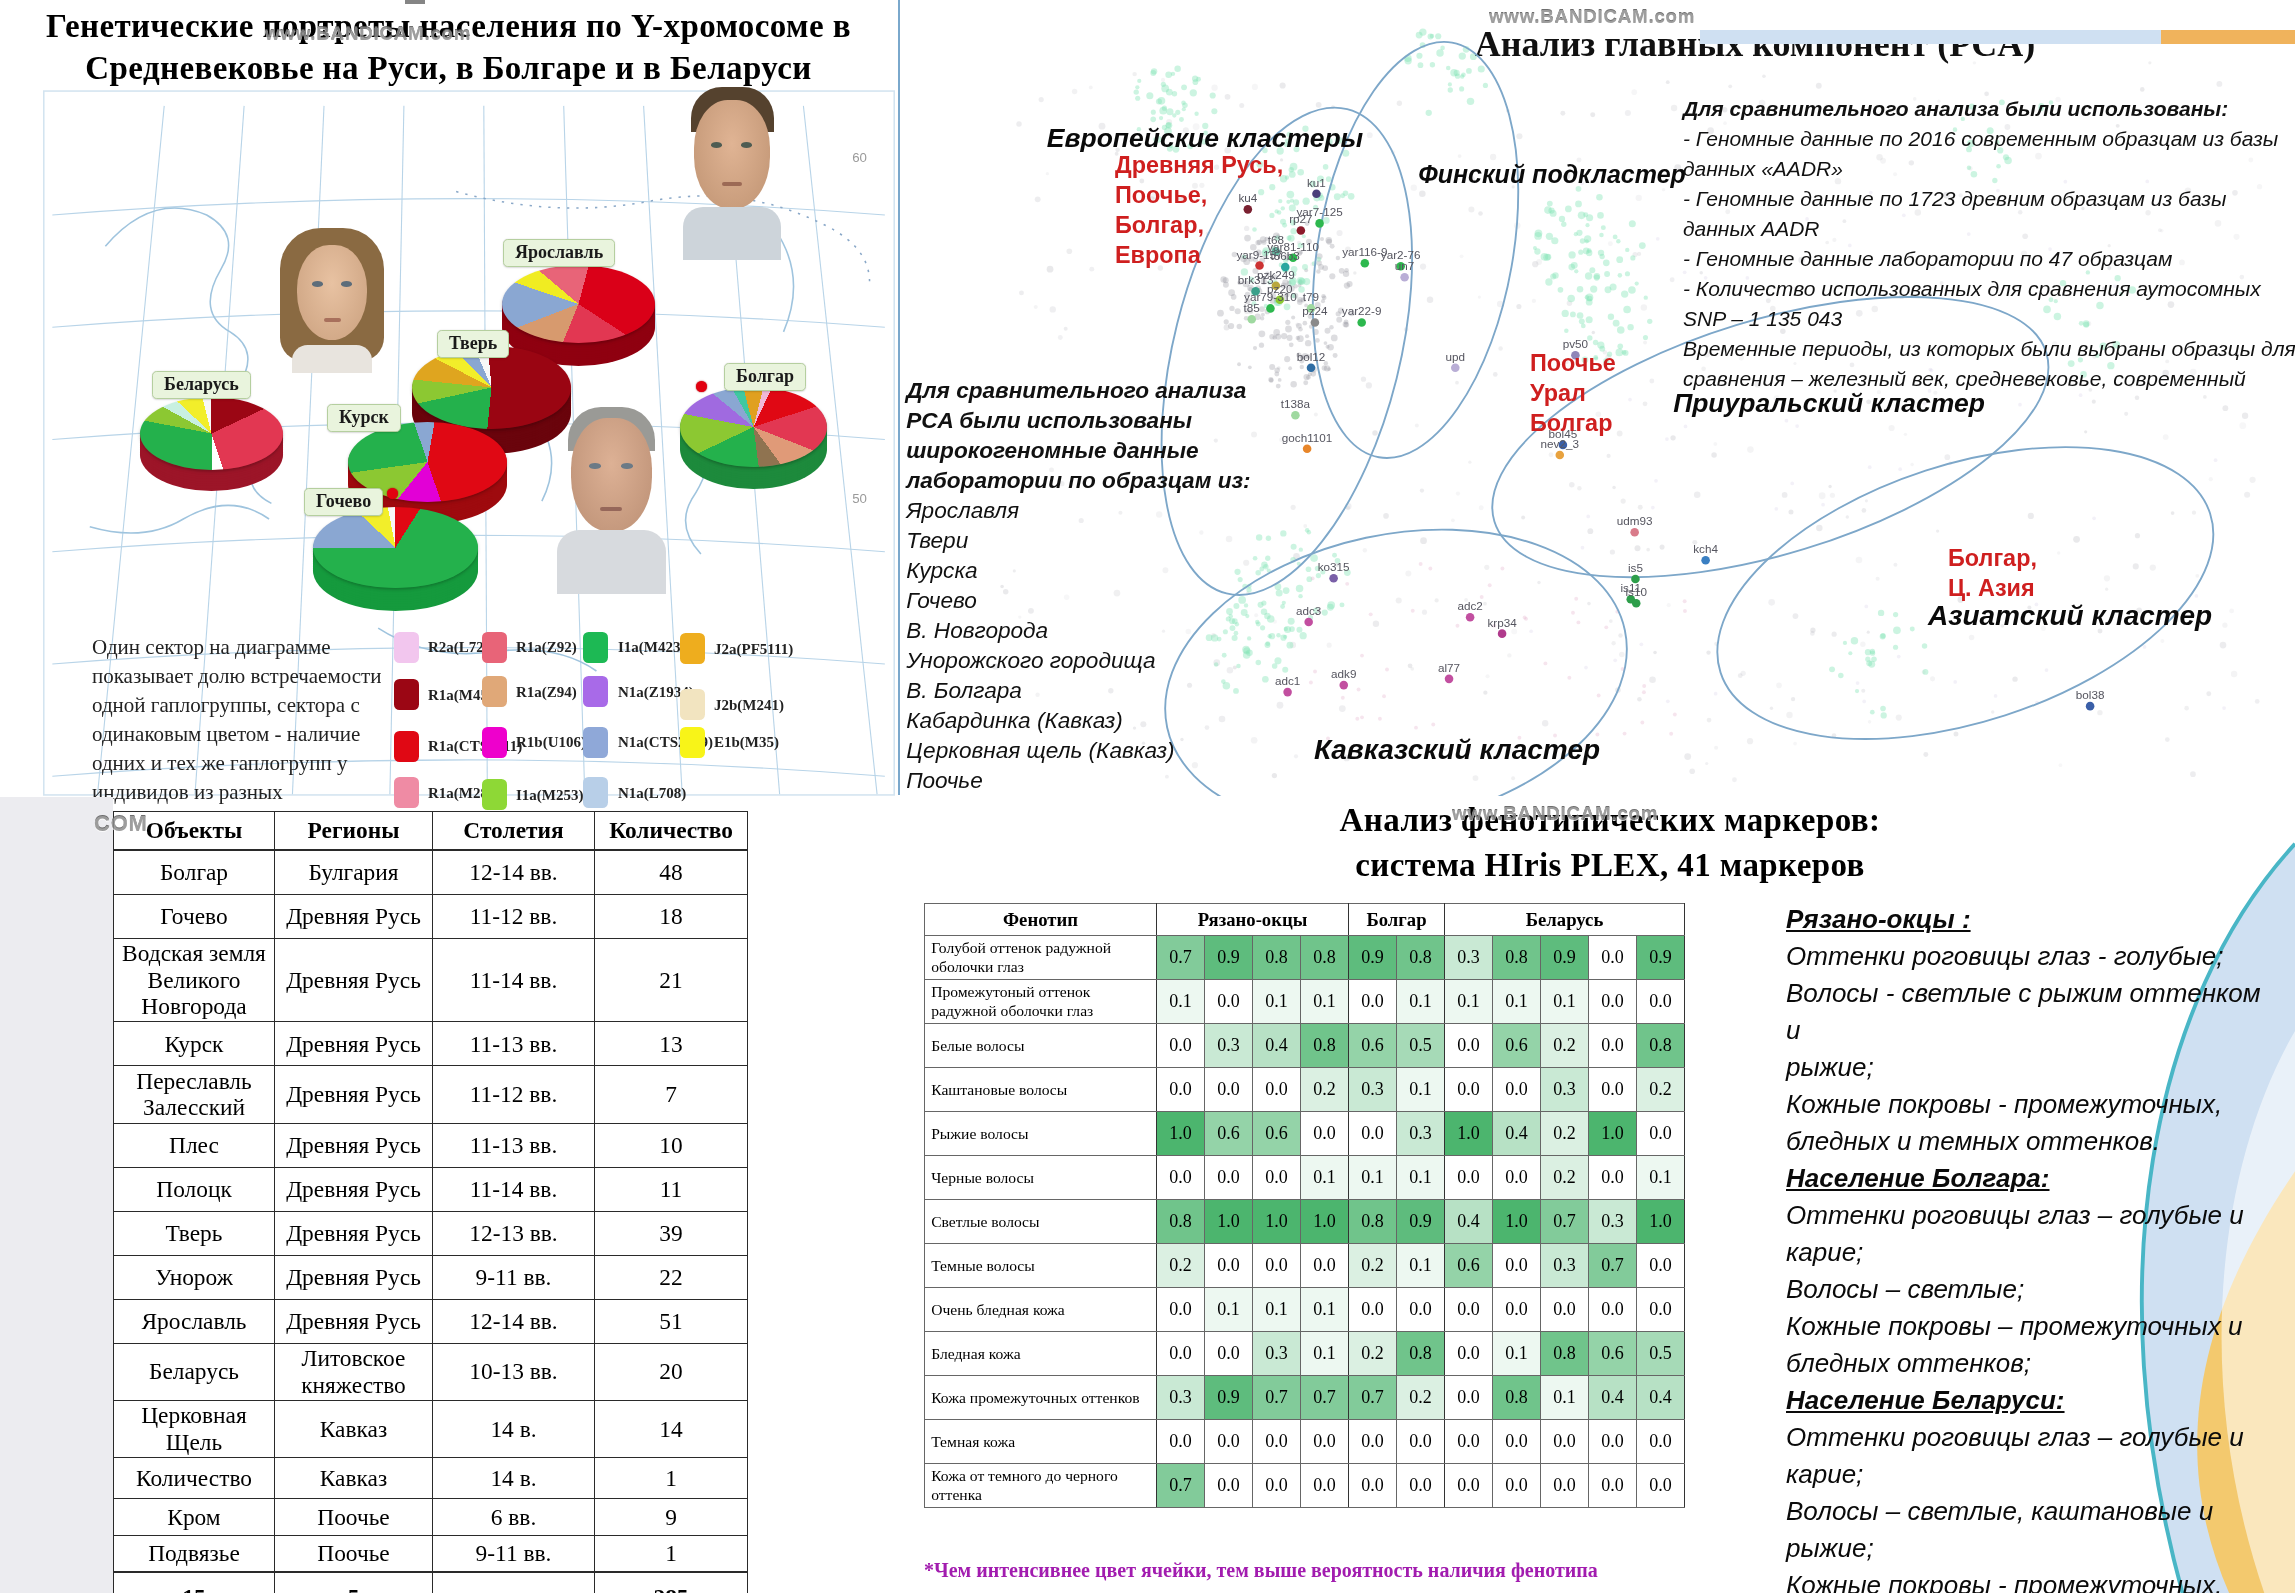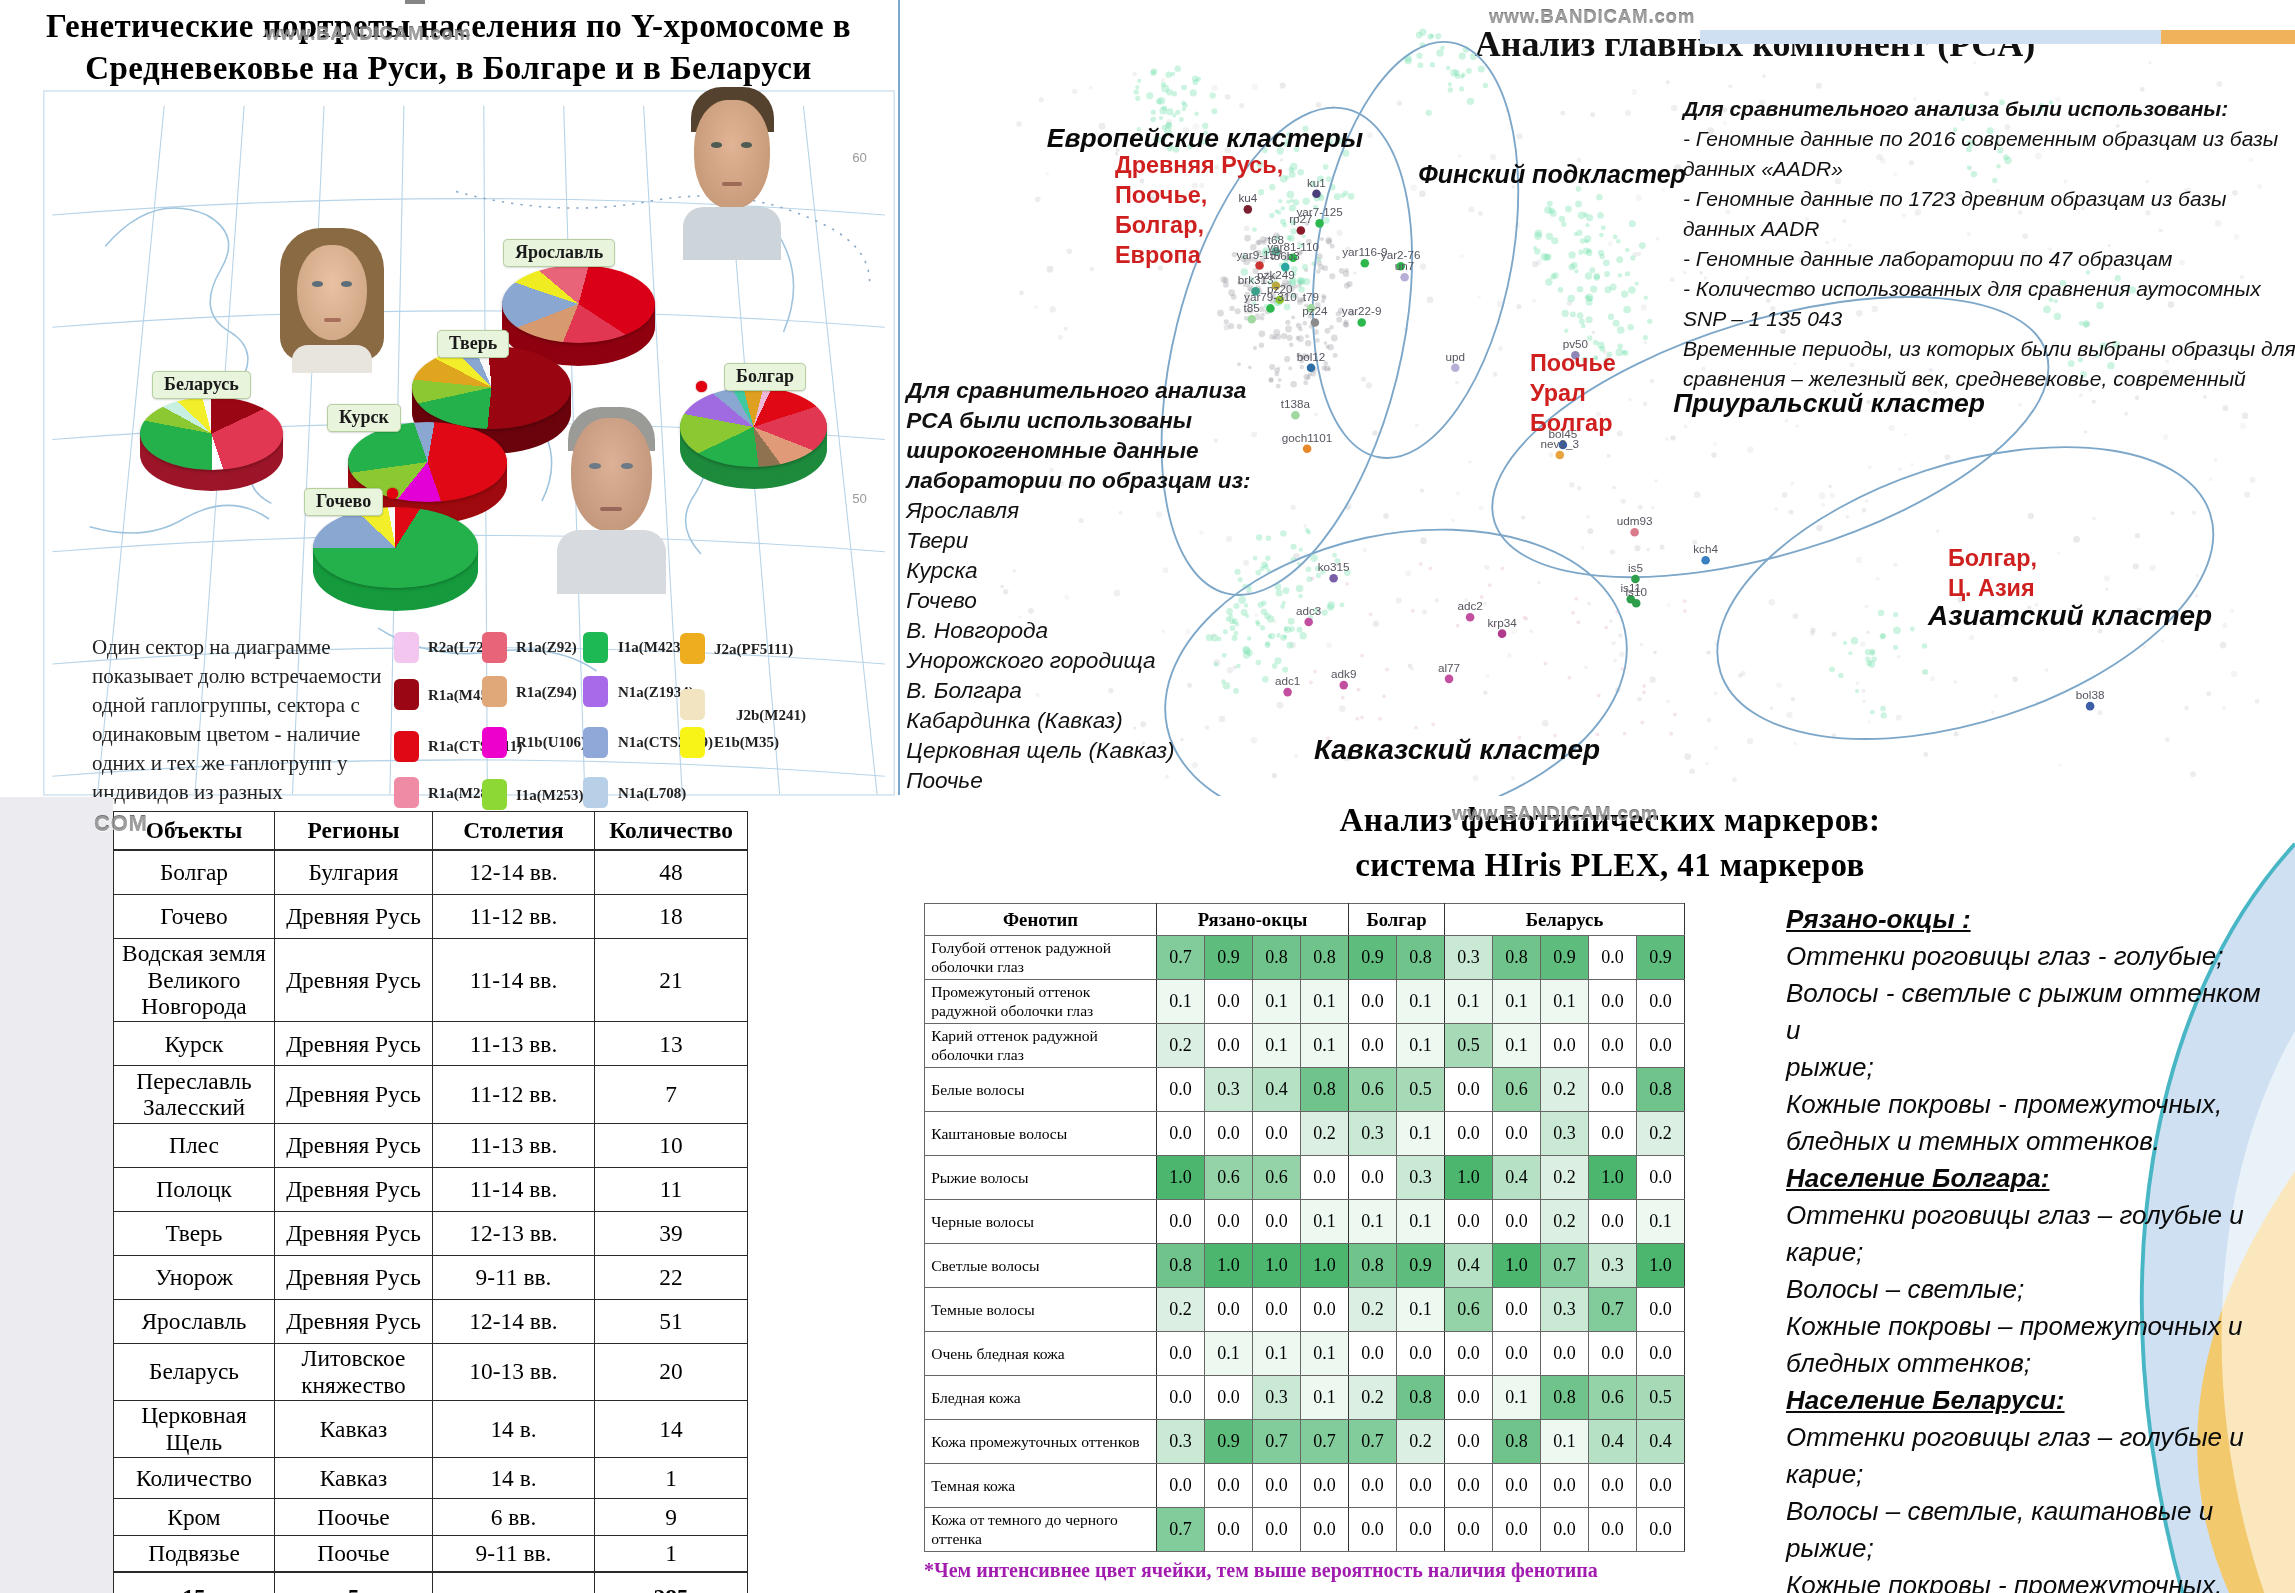--- a/index.html
+++ b/index.html
@@ -226,21 +226,21 @@
         <div class="lg-label" style="left: 618px; top: 639px;">I1a(M423)</div>
         <div class="lg-swatch" style="left: 583px; top: 676px; background: rgb(168, 106, 232);"></div>
         <div class="lg-label" style="left: 618px; top: 684px;">N1a(Z1934)</div>
         <div class="lg-swatch" style="left: 583px; top: 727px; background: rgb(143, 168, 216);"></div>
         <div class="lg-label" style="left: 618px; top: 734px;">N1a(CTS2929)</div>
         <div class="lg-swatch" style="left: 583px; top: 777px; background: rgb(184, 207, 232);"></div>
         <div class="lg-label" style="left: 618px; top: 785px;">N1a(L708)</div>
         <div class="lg-swatch" style="left: 680px; top: 633px; background: rgb(238, 173, 30);"></div>
         <div class="lg-label" style="left: 714px; top: 641px;">J2a(PF5111)</div>
         <div class="lg-swatch" style="left: 680px; top: 689px; background: rgb(242, 228, 192);"></div>
-        <div class="lg-label" style="left: 736px; top: 697px; margin-top: 10px;">J2b(M241)</div>
+        <div class="lg-label" style="left: 714px; top: 697px;">J2b(M241)</div>
         <div class="lg-swatch" style="left: 680px; top: 727px; background: rgb(248, 244, 24);"></div>
         <div class="lg-label" style="left: 714px; top: 734px;">E1b(M35)</div>
       </div>
   </div>
 
   <div class="divider-v"></div>
   <div class="abs" style="left:900px;top:0;width:1396px;height:795px;background:#fff;">
     <div class="pca-title" style="left:855px;">Анализ главных компонент (PCA)</div>
     <svg id="pca-svg" width="1396" height="788" viewBox="0 0 1790 1010" style="position:absolute;left:0;top:7.8px;">
         <circle cx="1099.7991156298667" cy="482.42731427773833" r="4.045917904376983" fill="#9a9aa4" opacity="0.17376276580151173"></circle>
@@ -1665,34 +1665,20 @@
           <td class="val grp-r" style="background: rgb(237, 248, 241);">0.1</td>
           <td class="val" style="background: rgb(255, 255, 255);">0.0</td>
           <td class="val grp-r" style="background: rgb(237, 248, 241);">0.1</td>
           <td class="val" style="background: rgb(237, 248, 241);">0.1</td>
           <td class="val" style="background: rgb(237, 248, 241);">0.1</td>
           <td class="val" style="background: rgb(237, 248, 241);">0.1</td>
           <td class="val" style="background: rgb(255, 255, 255);">0.0</td>
           <td class="val grp-r" style="background: rgb(255, 255, 255);">0.0</td>
         </tr>
         <tr style="height: 44px;">
-          <td class="lab grp-r">Карий оттенок радужной оболочки глаз</td>
-          <td class="val" style="background: rgb(219, 240, 226);">0.2</td>
-          <td class="val" style="background: rgb(255, 255, 255);">0.0</td>
-          <td class="val" style="background: rgb(237, 248, 241);">0.1</td>
-          <td class="val grp-r" style="background: rgb(237, 248, 241);">0.1</td>
-          <td class="val" style="background: rgb(255, 255, 255);">0.0</td>
-          <td class="val grp-r" style="background: rgb(237, 248, 241);">0.1</td>
-          <td class="val" style="background: rgb(166, 218, 183);">0.5</td>
-          <td class="val" style="background: rgb(237, 248, 241);">0.1</td>
-          <td class="val" style="background: rgb(255, 255, 255);">0.0</td>
-          <td class="val" style="background: rgb(255, 255, 255);">0.0</td>
-          <td class="val grp-r" style="background: rgb(255, 255, 255);">0.0</td>
-        </tr>
-        <tr style="height: 44px;">
           <td class="lab grp-r">Белые волосы</td>
           <td class="val" style="background: rgb(255, 255, 255);">0.0</td>
           <td class="val" style="background: rgb(201, 233, 212);">0.3</td>
           <td class="val" style="background: rgb(183, 225, 197);">0.4</td>
           <td class="val grp-r" style="background: rgb(112, 196, 139);">0.8</td>
           <td class="val" style="background: rgb(148, 211, 168);">0.6</td>
           <td class="val grp-r" style="background: rgb(166, 218, 183);">0.5</td>
           <td class="val" style="background: rgb(255, 255, 255);">0.0</td>
           <td class="val" style="background: rgb(148, 211, 168);">0.6</td>
           <td class="val" style="background: rgb(219, 240, 226);">0.2</td>

